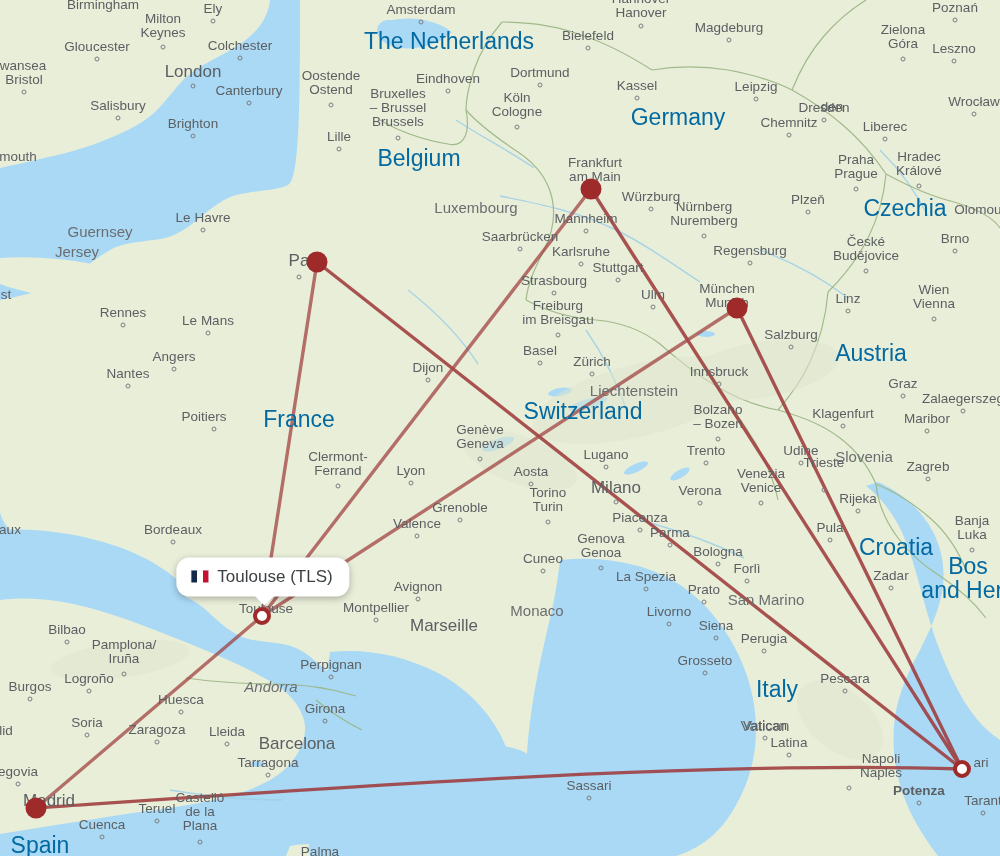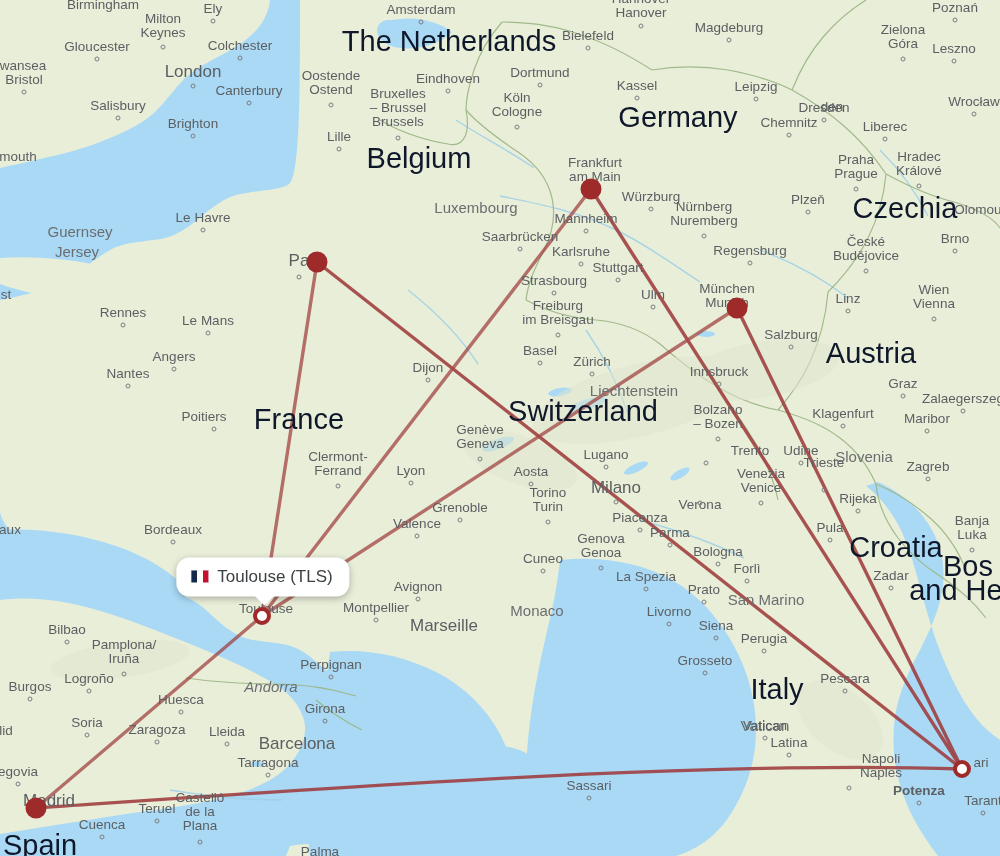--- a/index.html
+++ b/index.html
@@ -4,21 +4,21 @@
 <style>
   * { margin:0; padding:0; box-sizing:border-box; }
   html, body { width:1000px; height:856px; overflow:hidden; background:#aadaf5; }
   body { font-family:"Liberation Sans", sans-serif; }
   #map { position:relative; width:1000px; height:856px; overflow:hidden; background:#a9d9f5; }
   #map svg.layer { position:absolute; top:0; left:0; width:1000px; height:856px; }
   .lbl { position:absolute; color:#5c5f62; white-space:nowrap;
          transform:translate(-50%,-50%); pointer-events:none; }
   .lbl.city { font-size:13.5px; }
   .lbl.city2 { font-size:13.5px; line-height:14px; text-align:center; }
-  .lbl.country { font-size:29px; color:#0f172a; }
+  .lbl.country { font-size:23px; color:#0369a1; }
   .lbl.country-sm { font-size:15px; color:#6b6e70; }
   .lbl.big-city { font-size:17px; color:#5c5f62; }
   .dot { position:absolute; width:5px; height:5px; border:1.2px solid #7a7d80;
          border-radius:50%; background:transparent; transform:translate(-50%,-50%); }
   .hub { position:absolute; width:21px; height:21px; border-radius:50%;
          background:#9e2a2a; transform:translate(-50%,-50%); }
   .endpoint { position:absolute; width:18px; height:18px; border-radius:50%;
               background:#ffffff; border:4px solid #9e2a2a;
               transform:translate(-50%,-50%); }
   .tooltip { position:absolute; background:#fff; border-radius:13px;
@@ -196,21 +196,21 @@
       <div class="lbl country" style="left: 777px; top: 689px;">Italy</div>
       <div class="lbl country" style="left: 40px; top: 845px;">Spain</div>
       <div class="lbl country" style="left: 905px; top: 208px;">Czechia</div>
       <div class="lbl country" style="left: 896px; top: 547px;">Croatia</div>
       <div class="lbl country-sm" style="left: 864px; top: 456px;">Slovenia</div>
       <div class="lbl country" style="left: 449px; top: 41px;">The Netherlands</div>
       <div class="lbl country-sm" style="left: 271px; top: 686px; font-style: italic;">Andorra</div>
       <div class="lbl country-sm" style="left: 537px; top: 610px;">Monaco</div>
       <div class="lbl country-sm" style="left: 634px; top: 390px;">Liechtenstein</div>
       <div class="lbl country-sm" style="left: 476px; top: 207px;">Luxembourg</div>
-      <div class="lbl country-sm" style="left: 80px; top: 231px;">Guernsey</div>
+      <div class="lbl country-sm" style="left: 100px; top: 231px;">Guernsey</div>
       <div class="lbl country-sm" style="left: 77px; top: 251px;">Jersey</div>
       <div class="lbl country-sm" style="left: 766px; top: 599px;">San Marino</div>
       <div class="lbl country-sm" style="left: 765px; top: 725px;">Vatican</div>
       <div class="lbl country" style="left: 968px; top: 578px; text-align: center; line-height: 24px;">Bos<br>and Herz</div>
       <div class="lbl city" style="left: 103px; top: 4px;">Birmingham</div>
       <div class="lbl city" style="left: 213px; top: 8px;">Ely</div>
       <div class="dot" style="left: 213px; top: 21px;"></div>
       <div class="lbl city" style="left: 421px; top: 9px;">Amsterdam</div>
       <div class="dot" style="left: 421px; top: 22px;"></div>
       <div class="lbl city" style="left: 955px; top: 7px;">Poznań</div>
@@ -327,37 +327,37 @@
       <div class="lbl city" style="left: 204px; top: 416px;">Poitiers</div>
       <div class="dot" style="left: 214px; top: 429px;"></div>
       <div class="lbl city2" style="left: 718px; top: 417px;">Bolzano<br>– Bozen</div>
       <div class="dot" style="left: 718px; top: 439px;"></div>
       <div class="lbl city" style="left: 843px; top: 413px;">Klagenfurt</div>
       <div class="dot" style="left: 843px; top: 426px;"></div>
       <div class="lbl city" style="left: 927px; top: 418px;">Maribor</div>
       <div class="dot" style="left: 927px; top: 431px;"></div>
       <div class="lbl city2" style="left: 480px; top: 437px;">Genève<br>Geneva</div>
       <div class="dot" style="left: 480px; top: 459px;"></div>
-      <div class="lbl city" style="left: 706px; top: 450px; margin-left: 44px;">Trento</div>
+      <div class="lbl city" style="left: 706px; top: 450px;">Trento</div>
       <div class="dot" style="left: 706px; top: 463px;"></div>
       <div class="lbl city2" style="left: 338px; top: 464px;">Clermont-<br>Ferrand</div>
       <div class="dot" style="left: 338px; top: 486px;"></div>
       <div class="lbl city" style="left: 606px; top: 454px;">Lugano</div>
       <div class="dot" style="left: 606px; top: 467px;"></div>
       <div class="lbl city" style="left: 801px; top: 450px;">Udine</div>
       <div class="dot" style="left: 801px; top: 463px;"></div>
       <div class="lbl city" style="left: 928px; top: 466px;">Zagreb</div>
       <div class="dot" style="left: 928px; top: 479px;"></div>
       <div class="lbl city" style="left: 411px; top: 470px;">Lyon</div>
       <div class="dot" style="left: 411px; top: 483px;"></div>
       <div class="lbl city" style="left: 531px; top: 471px;">Aosta</div>
       <div class="dot" style="left: 531px; top: 484px;"></div>
       <div class="lbl big-city" style="left: 616px; top: 488px;">Milano</div>
       <div class="dot" style="left: 616px; top: 502px;"></div>
-      <div class="lbl city" style="left: 700px; top: 504px;">Verona</div>
+      <div class="lbl city" style="left: 700px; top: 490px;">Verona</div>
       <div class="dot" style="left: 700px; top: 503px;"></div>
       <div class="lbl city2" style="left: 761px; top: 481px;">Venezia<br>Venice</div>
       <div class="dot" style="left: 761px; top: 503px;"></div>
       <div class="lbl city" style="left: 824px; top: 462px; text-align: center;">Trieste</div>
       <div class="dot" style="left: 824px; top: 490px;"></div>
       <div class="lbl city" style="left: 858px; top: 498px;">Rijeka</div>
       <div class="dot" style="left: 858px; top: 511px;"></div>
       <div class="lbl city2" style="left: 548px; top: 500px;">Torino<br>Turin</div>
       <div class="dot" style="left: 548px; top: 522px;"></div>
       <div class="lbl city" style="left: 460px; top: 507px;">Grenoble</div>

